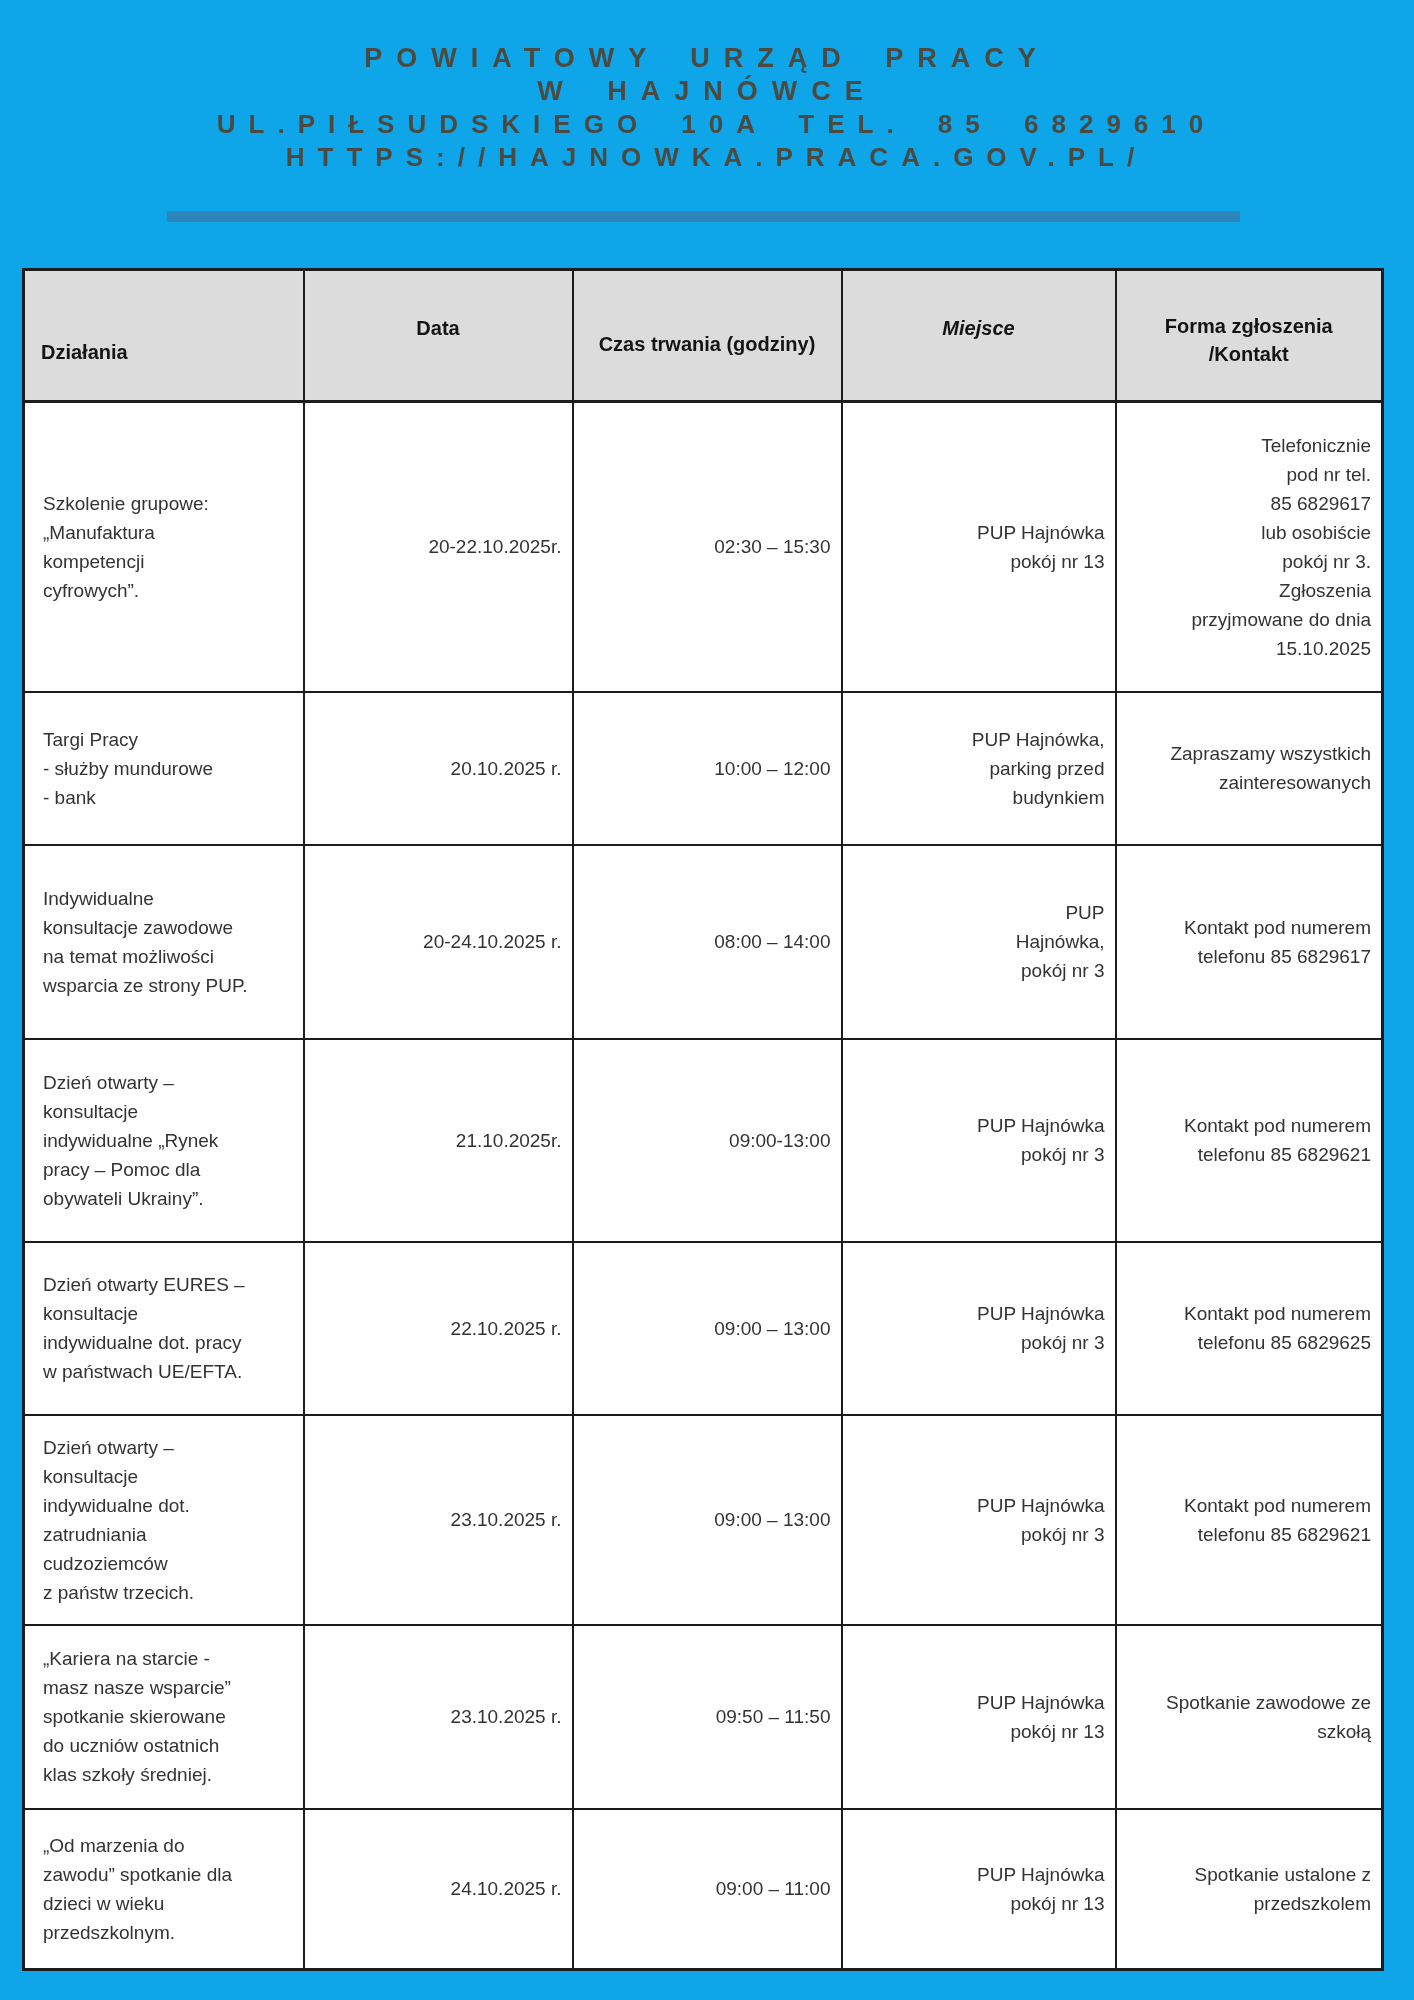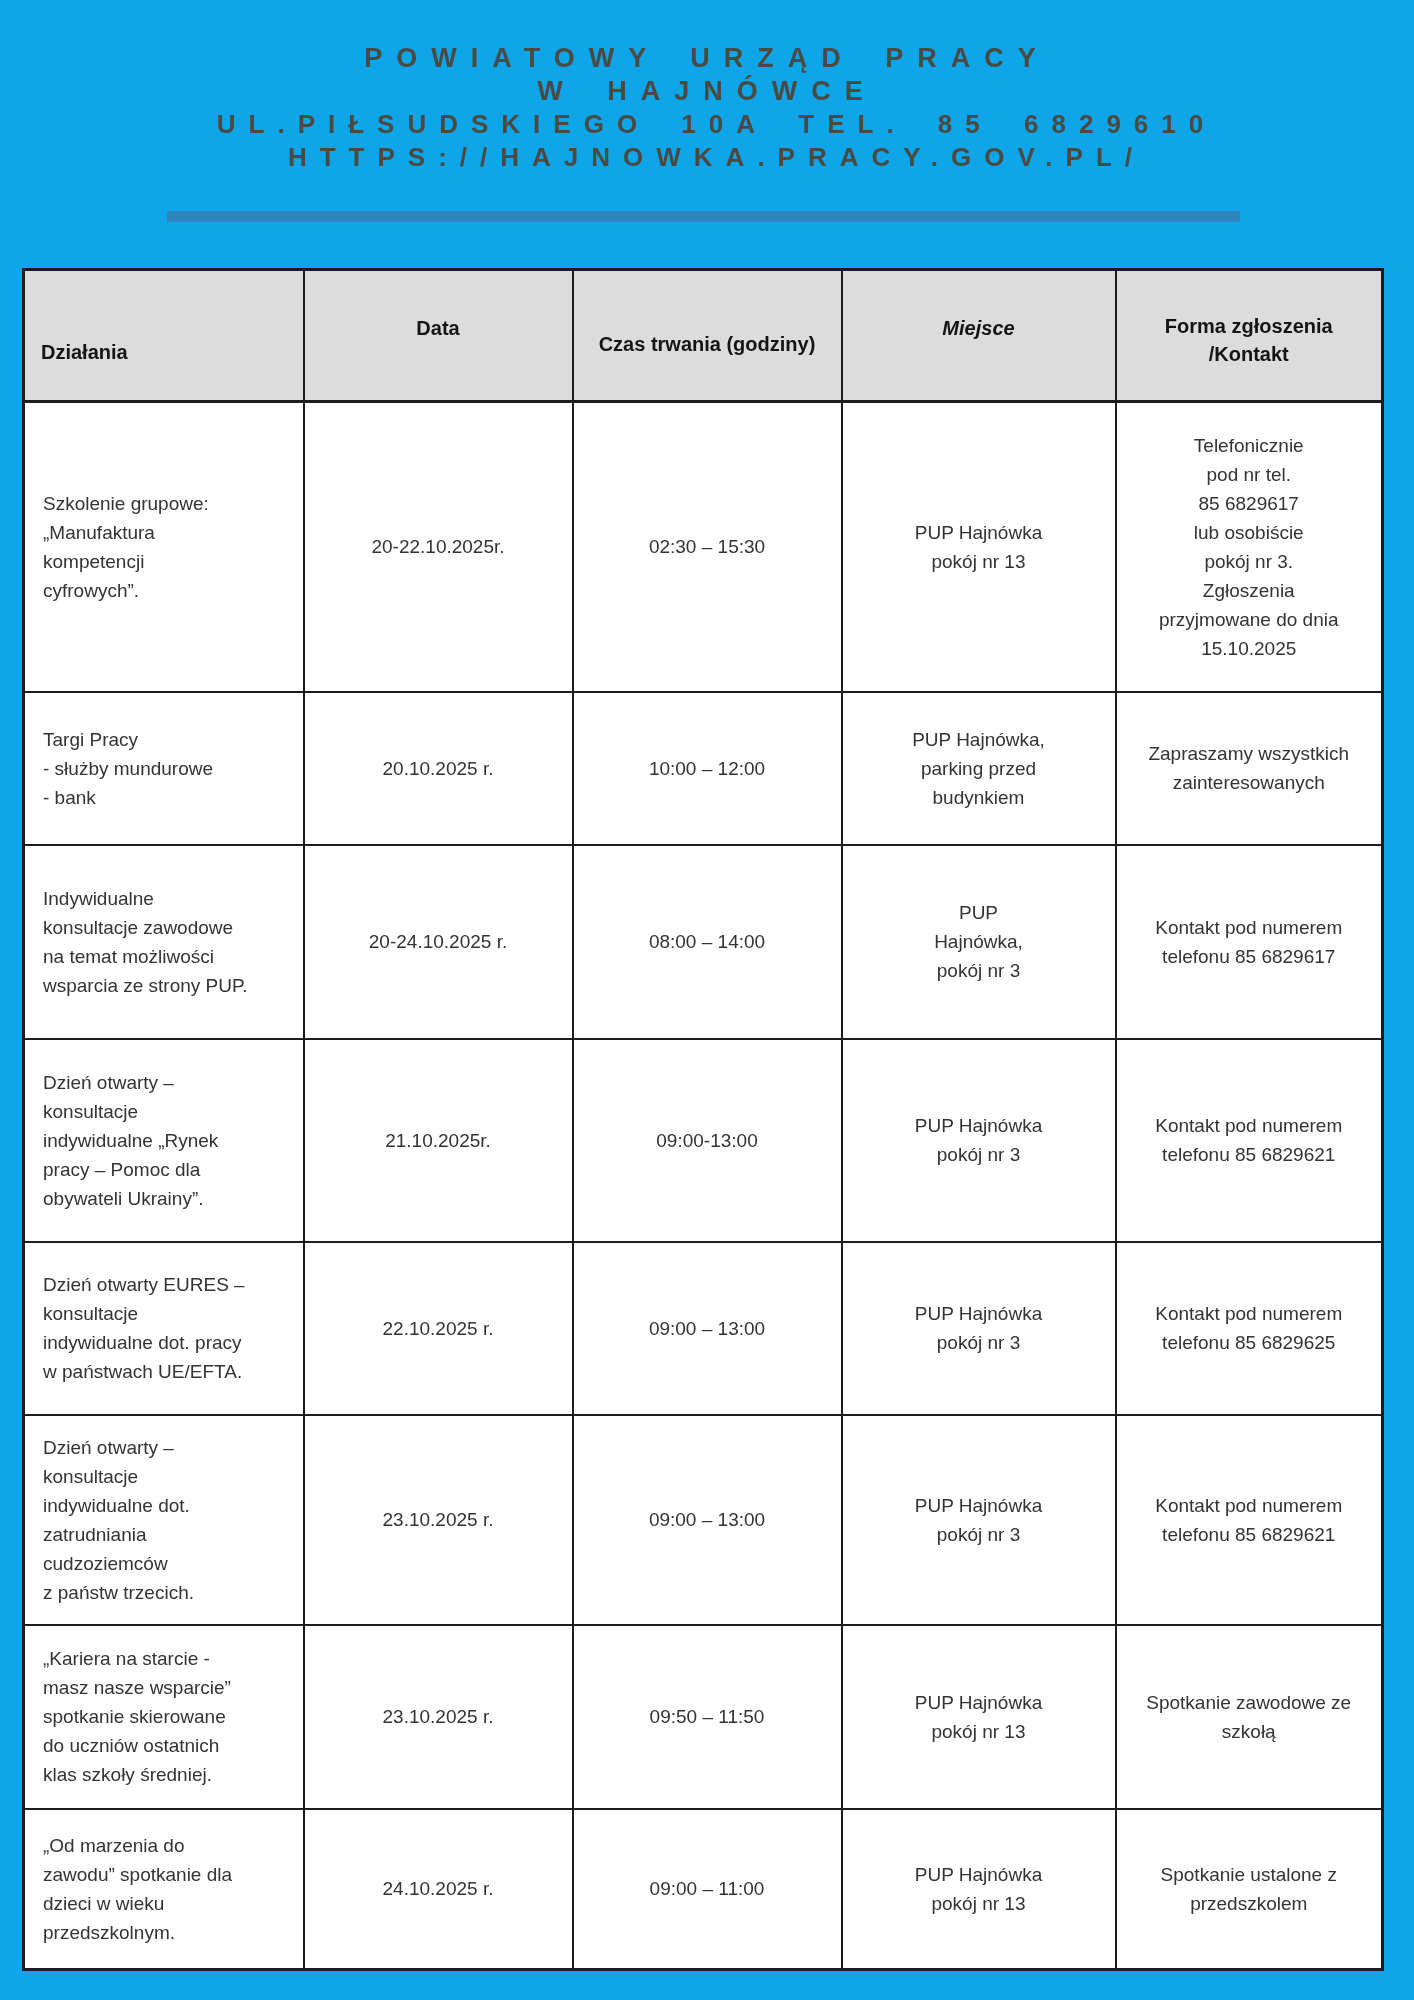--- a/index.html
+++ b/index.html
@@ -62,42 +62,42 @@
   thead th.h-act  .lbl { top:16px; }
   thead th.h-date .lbl { top:-8px; }
   thead th.h-time .lbl { top:8px; }
   thead th.h-place .lbl{ top:-8px;font-style:italic; }
   thead th.h-form .lbl { top:-4px;margin-top:16px; }
 
   td{
     font-size:19px;
     line-height:29px;
     color:#333333;
-    text-align:center;
+    text-align:right;
     padding:8px 10px;
   }
   td.c-act{
     text-align:left;
     padding-left:18px;
     padding-right:25px;
   }
   tr.r1{height:290px;} tr.r2{height:153px;} tr.r3{height:194px;}
   tr.r4{height:203px;} tr.r5{height:173px;} tr.r6{height:210px;}
   tr.r7{height:184px;} tr.r8{height:161px;}
 </style>
 </head>
 <body>
 
 <div class="page">
 
   <div class="masthead">
     <div class="ln ln-big">POWIATOWY URZĄD PRACY</div>
     <div class="ln ln-big">W HAJNÓWCE</div>
     <div class="ln ln-addr">UL.PIŁSUDSKIEGO 10A TEL. 85 6829610</div>
-    <div class="ln ln-addr">HTTPS://HAJNOWKA.PRACY.GOV.PL/</div>
+    <div class="ln ln-addr">HTTPS://HAJNOWKA.PRACA.GOV.PL/</div>
   </div>
 
   <div class="divider"></div>
 
   <div class="tbl-wrap">
     <table>
       <colgroup>
         <col class="c1">
           <col class="c2">
           <col class="c3">

